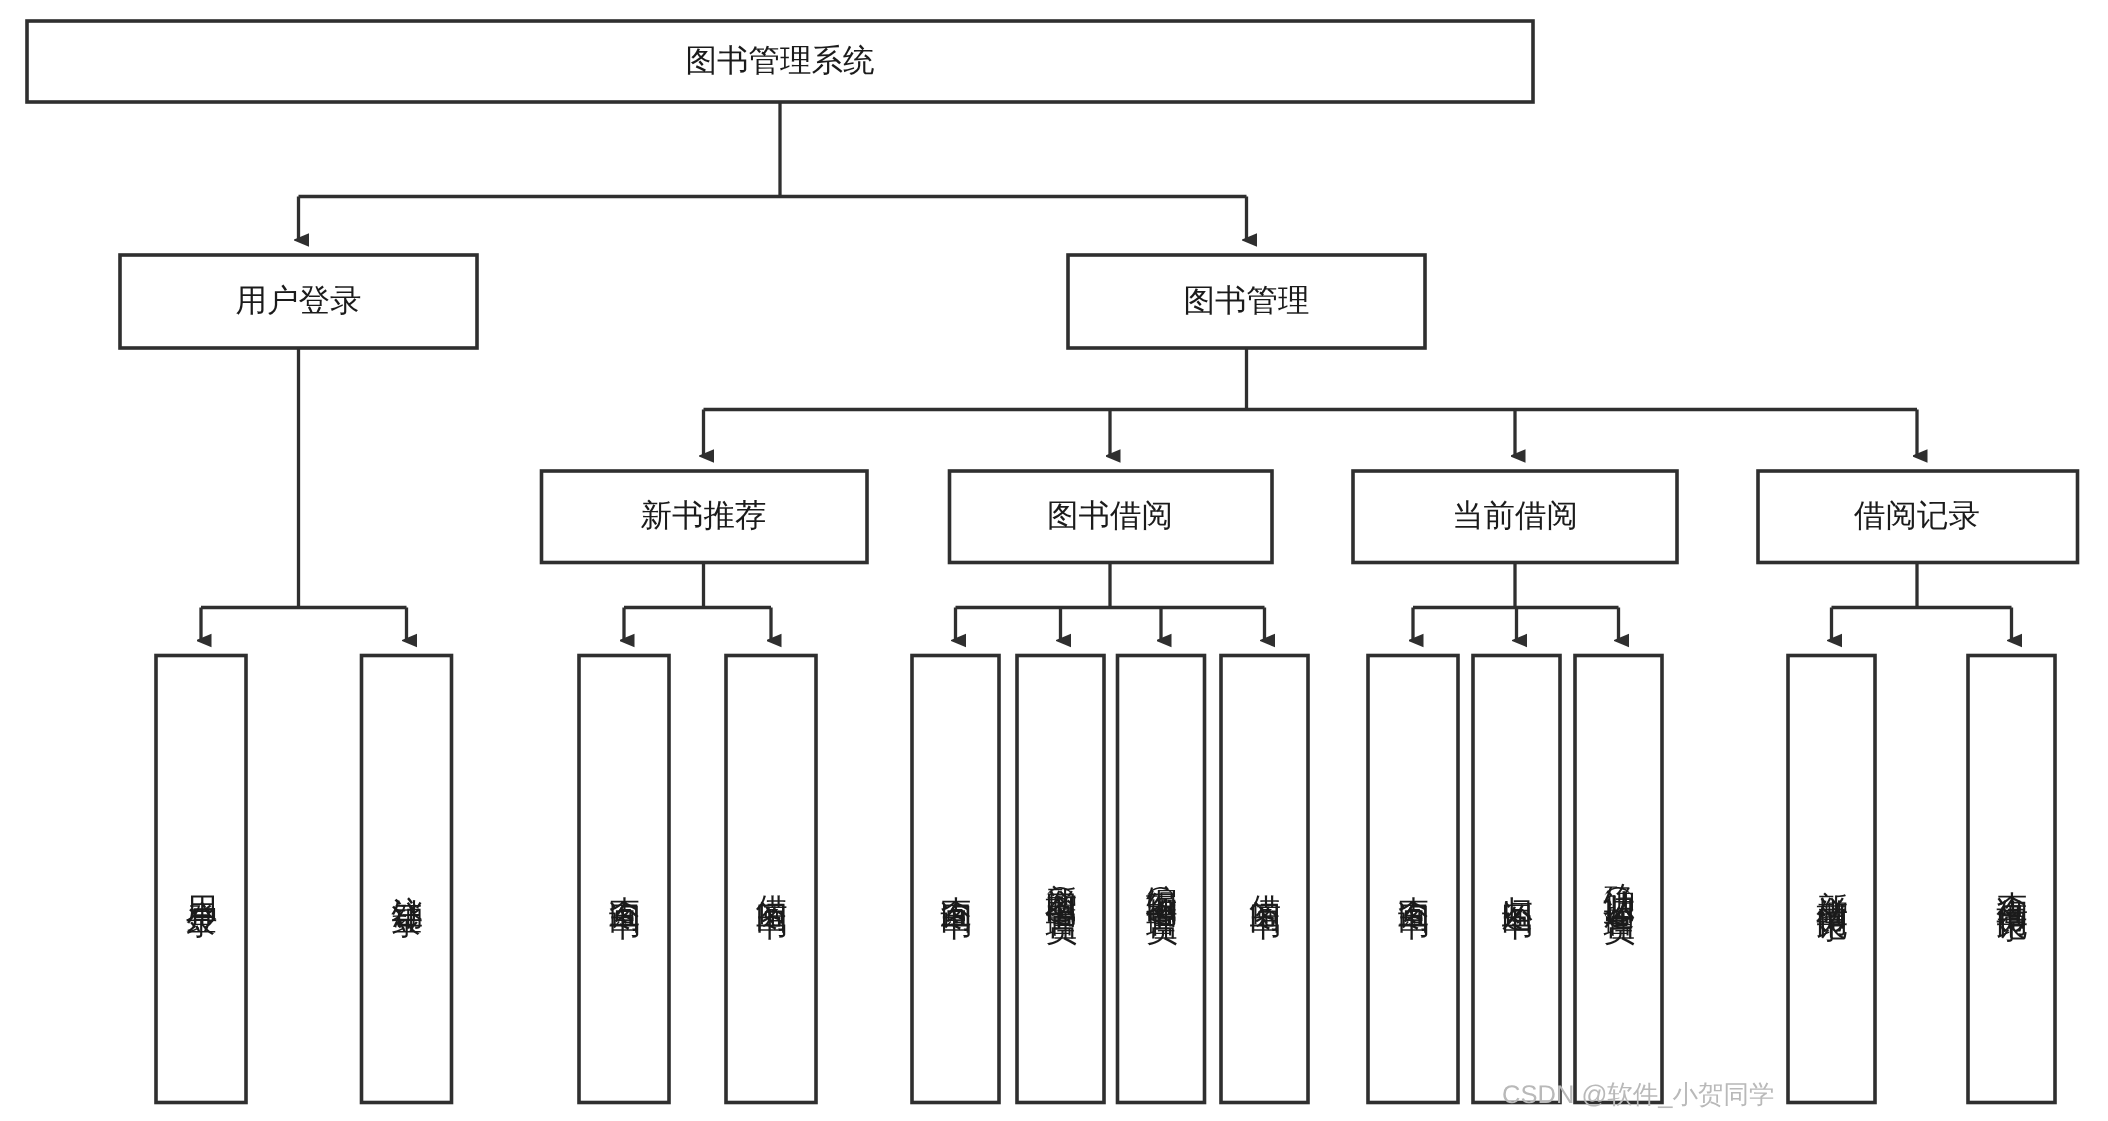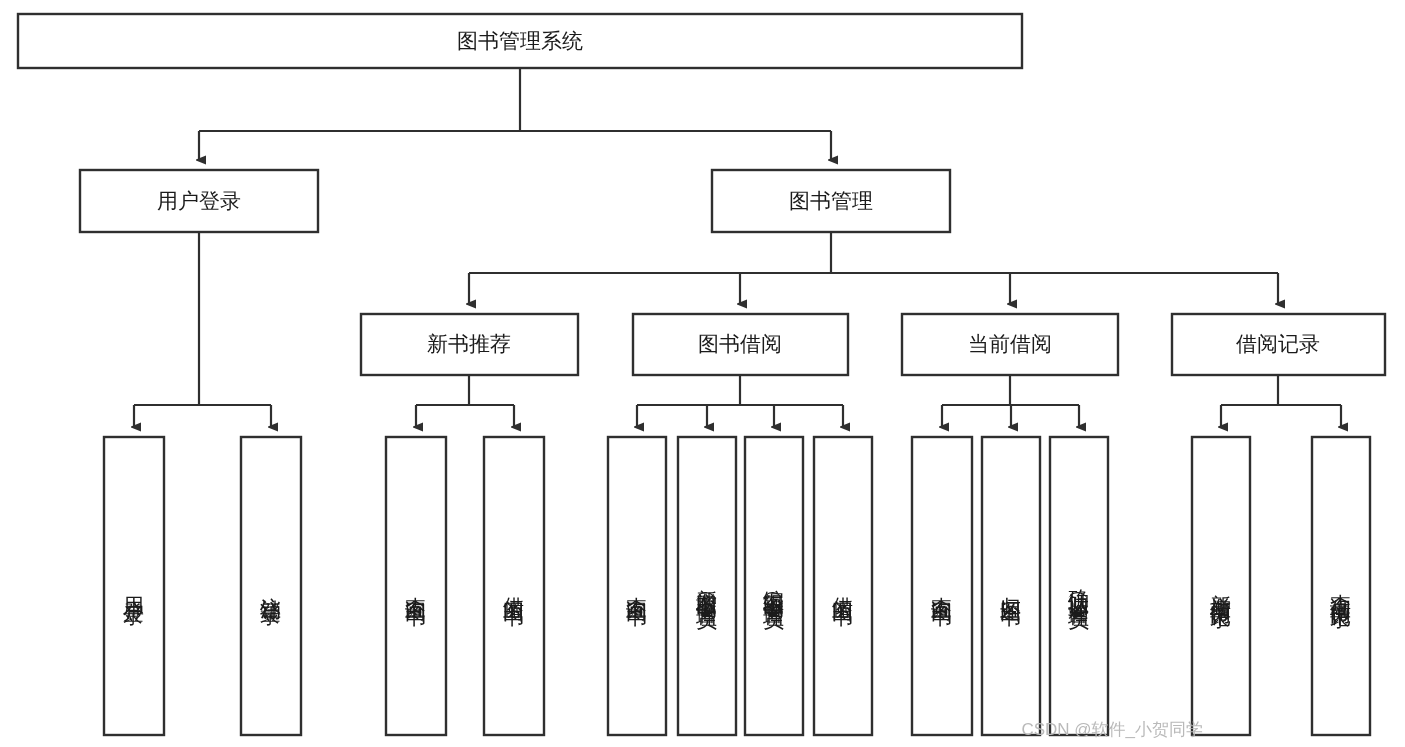--- a/index.html
+++ b/index.html
@@ -47,21 +47,21 @@
     font-family: "Liberation Sans", "DejaVu Sans", sans-serif;
     font-size: 21px;
     fill: #1b1b1b;
     writing-mode: vertical-rl;
     text-orientation: upright;
     text-anchor: middle;
     letter-spacing: 3px;
   }
   .watermark {
     position: absolute;
-    right: 6px;
+    right: 26px;
     bottom: 6px;
     font-family: "Liberation Sans", "DejaVu Sans", sans-serif;
     font-size: 17px;
     color: #b9b9b9;
     white-space: nowrap;
     pointer-events: none;
   }
 </style>
 </head>
 <body>

